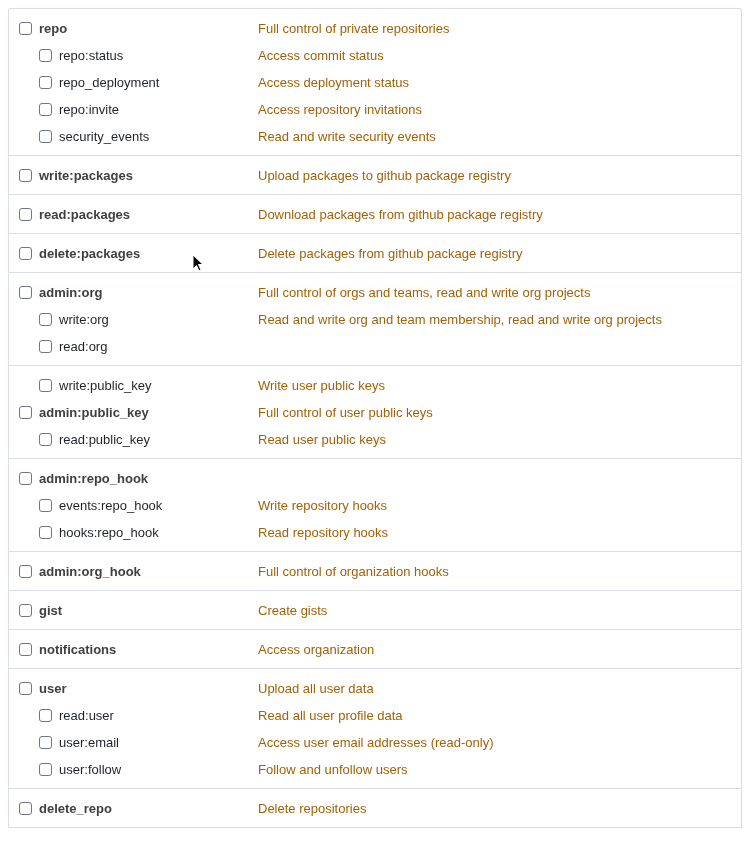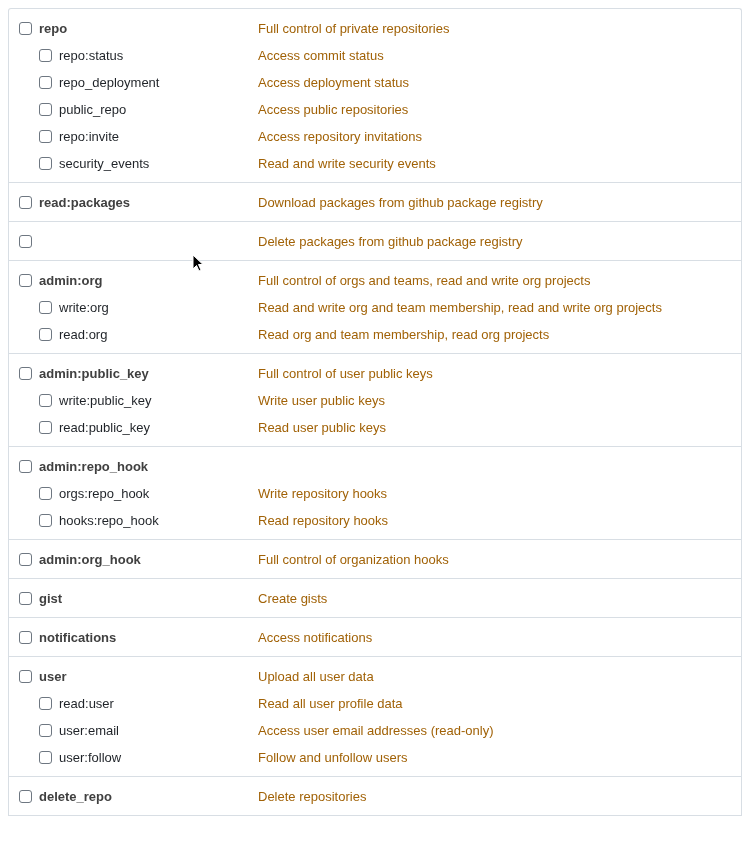--- a/index.html
+++ b/index.html
@@ -54,95 +54,97 @@
       <span class="name">repo:status</span>
       <span class="desc">Access commit status</span>
     </div>
     <div class="row sub">
       <span class="cb"></span>
       <span class="name">repo_deployment</span>
       <span class="desc">Access deployment status</span>
     </div>
     <div class="row sub">
       <span class="cb"></span>
-      <span class="name">public_repo</span>
-      <span class="desc">Access public repositories</span>
-    </div>
-    <div class="row sub">
-      <span class="cb"></span>
       <span class="name">repo:invite</span>
       <span class="desc">Access repository invitations</span>
     </div>
     <div class="row sub">
       <span class="cb"></span>
       <span class="name">security_events</span>
       <span class="desc">Read and write security events</span>
     </div>
   </div>
 
+  <div class="group">
+    <div class="row top">
+      <span class="cb"></span>
+      <span class="name">write:packages</span>
+      <span class="desc">Upload packages to github package registry</span>
+    </div>
+  </div>
 
   <div class="group">
     <div class="row top">
       <span class="cb"></span>
       <span class="name">read:packages</span>
       <span class="desc">Download packages from github package registry</span>
     </div>
   </div>
 
   <div class="group">
     <div class="row top">
       <span class="cb"></span>
+      <span class="name">delete:packages</span>
       <span class="desc">Delete packages from github package registry</span>
     </div>
   </div>
 
   <div class="group">
     <div class="row top">
       <span class="cb"></span>
       <span class="name">admin:org</span>
       <span class="desc">Full control of orgs and teams, read and write org projects</span>
     </div>
     <div class="row sub">
       <span class="cb"></span>
       <span class="name">write:org</span>
       <span class="desc">Read and write org and team membership, read and write org projects</span>
     </div>
     <div class="row sub">
       <span class="cb"></span>
       <span class="name">read:org</span>
-      <span class="desc">Read org and team membership, read org projects</span>
-    </div>
-  </div>
-
-  <div class="group">
+    </div>
+  </div>
+
+  <div class="group">
+    <div class="row sub">
+      <span class="cb"></span>
+      <span class="name">write:public_key</span>
+      <span class="desc">Write user public keys</span>
+    </div>
     <div class="row top">
       <span class="cb"></span>
       <span class="name">admin:public_key</span>
       <span class="desc">Full control of user public keys</span>
     </div>
     <div class="row sub">
       <span class="cb"></span>
-      <span class="name">write:public_key</span>
-      <span class="desc">Write user public keys</span>
-    </div>
-    <div class="row sub">
-      <span class="cb"></span>
       <span class="name">read:public_key</span>
       <span class="desc">Read user public keys</span>
     </div>
   </div>
 
   <div class="group">
     <div class="row top">
       <span class="cb"></span>
       <span class="name">admin:repo_hook</span>
     </div>
     <div class="row sub">
       <span class="cb"></span>
-      <span class="name">orgs:repo_hook</span>
+      <span class="name">events:repo_hook</span>
       <span class="desc">Write repository hooks</span>
     </div>
     <div class="row sub">
       <span class="cb"></span>
       <span class="name">hooks:repo_hook</span>
       <span class="desc">Read repository hooks</span>
     </div>
   </div>
 
   <div class="group">
@@ -158,21 +160,21 @@
       <span class="cb"></span>
       <span class="name">gist</span>
       <span class="desc">Create gists</span>
     </div>
   </div>
 
   <div class="group">
     <div class="row top">
       <span class="cb"></span>
       <span class="name">notifications</span>
-      <span class="desc">Access notifications</span>
+      <span class="desc">Access organization</span>
     </div>
   </div>
 
   <div class="group">
     <div class="row top">
       <span class="cb"></span>
       <span class="name">user</span>
       <span class="desc">Upload all user data</span>
     </div>
     <div class="row sub">

